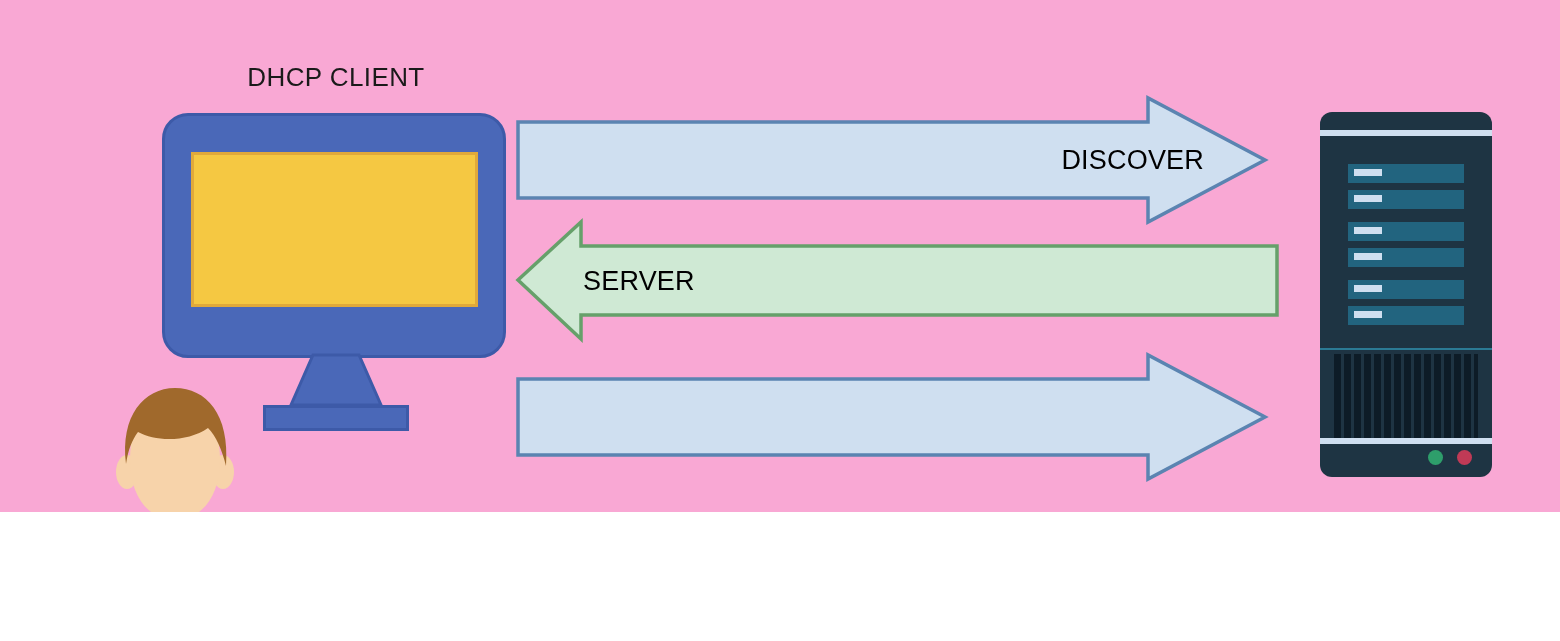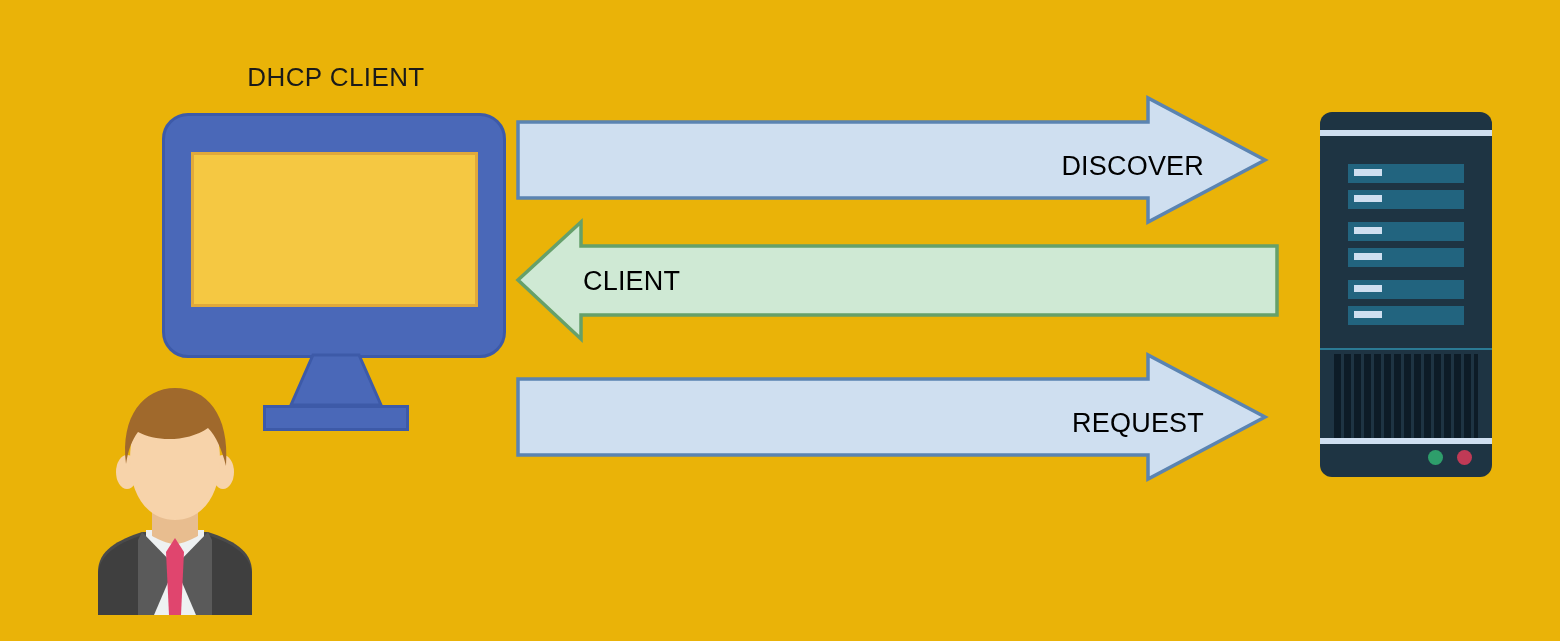--- a/index.html
+++ b/index.html
@@ -7,22 +7,22 @@
     margin: 0;
     padding: 0;
     background: #ffffff;
   }
   body {
     font-family: "Liberation Sans", sans-serif;
   }
   #stage {
     position: relative;
     width: 1560px;
-    height: 641px;
-    background: #eab308;
+    height: 512px;
+    background: #f9a8d4;
     overflow: hidden;
   }
 
   
   .title {
     position: absolute;
     font-family: "Liberation Sans", sans-serif;
     font-size: 26px;
     font-weight: 400;
     color: #1a1a1a;
@@ -163,21 +163,21 @@
   .arrow svg { display: block; overflow: visible; }
   .arrow-label {
     position: absolute;
     font-family: "Liberation Sans", sans-serif;
     font-size: 27px;
     font-weight: 400;
     color: #000000;
     white-space: nowrap;
     letter-spacing: 0.2px;
   }
-  .arrow.right .arrow-label { right: 66px; top: 50%; transform: translateY(-50%); margin-top: 6px; }
+  .arrow.right .arrow-label { right: 66px; top: 50%; transform: translateY(-50%); }
   .arrow.left  .arrow-label { left: 68px;  top: 50%; transform: translateY(-50%); }
 </style>
 </head>
 <body>
 
 <div id="stage">
 
   <div class="title" id="client-title">DHCP CLIENT</div>
 
 
@@ -256,24 +256,23 @@
     <svg width="755" height="130" viewBox="0 0 755 130">
       <polygon points="3,27 633,27 633,3 750,65 633,127 633,103 3,103" fill="#cfdff0" stroke="#5b84b1" stroke-width="3.5" stroke-linejoin="miter"></polygon>
     </svg>
     <span class="arrow-label">DISCOVER</span>
   </div>
 
   <div class="arrow left" style="left:515px; top:218px; width:765px; height:125px;">
     <svg width="765" height="125" viewBox="0 0 765 125">
       <polygon points="762,28 66,28 66,4 3,62 66,121 66,97 762,97" fill="#cfe9d4" stroke="#66a06a" stroke-width="3.5" stroke-linejoin="miter"></polygon>
     </svg>
-    <span class="arrow-label">CLIENT</span>
+    <span class="arrow-label">SERVER</span>
   </div>
 
   <div class="arrow right" style="left:515px; top:352px; width:755px; height:130px;">
     <svg width="755" height="130" viewBox="0 0 755 130">
       <polygon points="3,27 633,27 633,3 750,65 633,127 633,103 3,103" fill="#cfdff0" stroke="#5b84b1" stroke-width="3.5" stroke-linejoin="miter"></polygon>
     </svg>
-    <span class="arrow-label">REQUEST</span>
   </div>
 
 
 </div>
 
 </body></html>

